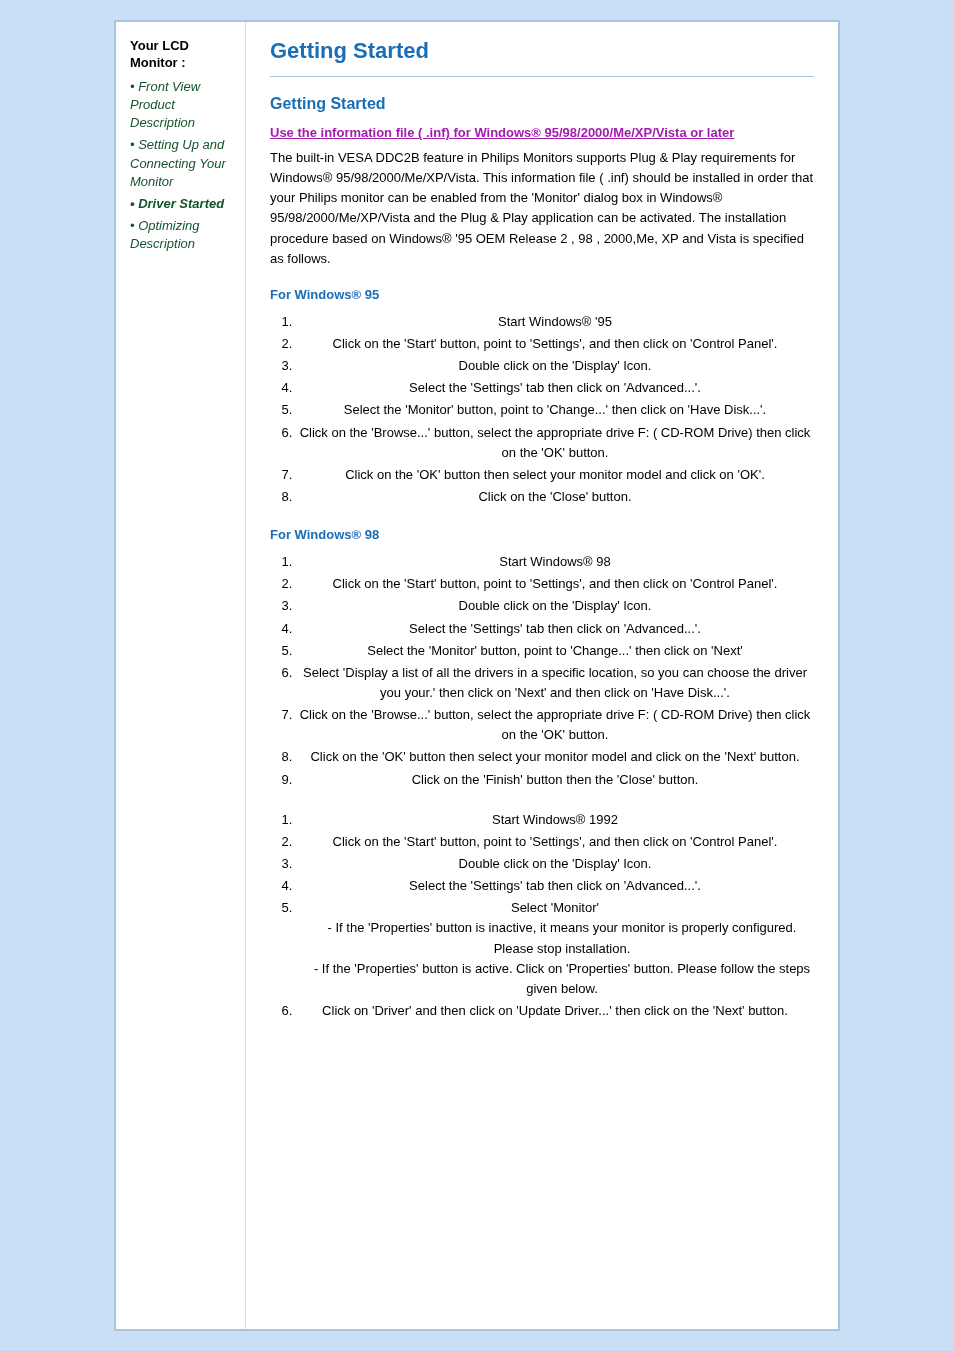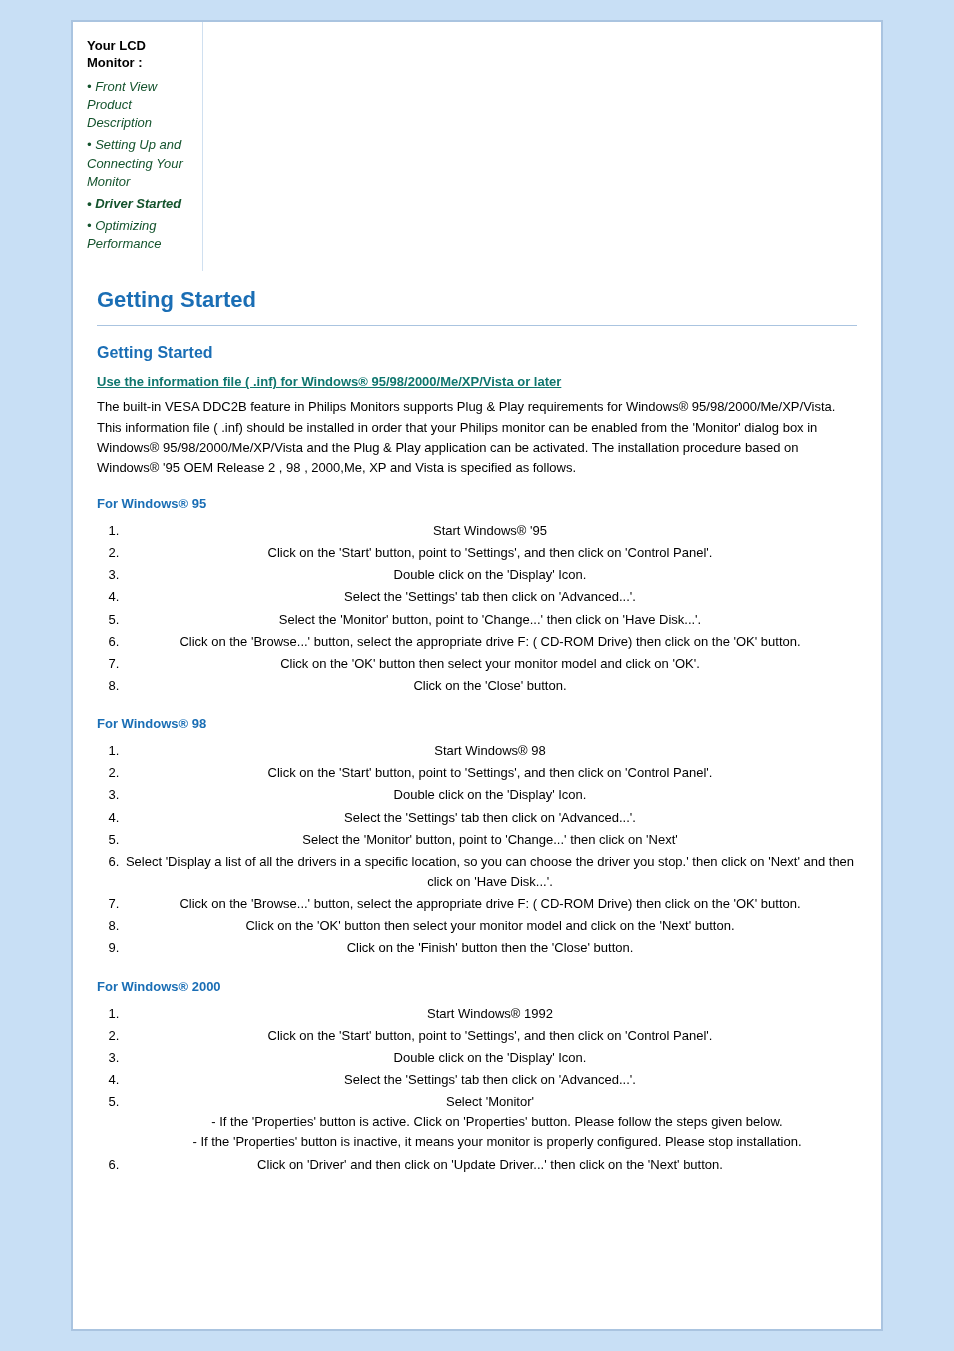--- a/index.html
+++ b/index.html
@@ -9,24 +9,24 @@
       background: #c8dff5;
       display: flex;
       justify-content: center;
       align-items: flex-start;
       min-height: 1351px;
       padding: 20px;
     }
     .outer-container {
       background: #ffffff;
       border: 2px solid #aac4e0;
-      width: 812px;
+      width: 726px;
       min-height: 1311px;
       display: flex;
-      flex-direction: column;
+      flex-direction: row;
     }
     .sidebar {
       width: 130px;
       min-width: 130px;
       padding: 16px 10px 16px 14px;
       background: #ffffff;
       border-right: 1px solid #d0e0f0;
     }
     .sidebar-title {
       font-weight: bold;
@@ -63,21 +63,21 @@
     }
     .section-title {
       font-size: 16px;
       font-weight: bold;
       color: #1a6eb5;
       margin-bottom: 12px;
     }
     .subsection-title {
       font-size: 13px;
       font-weight: bold;
-      color: #0f766e;
+      color: #a21caf;
       margin-bottom: 8px;
       text-decoration: underline;
     }
     .intro-text {
       font-size: 13px;
       color: #000;
       line-height: 1.55;
       margin-bottom: 18px;
     }
     .windows-section {
@@ -117,21 +117,21 @@
     <div class="sidebar-item">
       <span>• Front View Product Description</span>
     </div>
     <div class="sidebar-item" style="margin-top:4px;">
       <span>• Setting Up and Connecting Your Monitor</span>
     </div>
     <div class="sidebar-item active" style="margin-top:4px;">
       <span>• Driver Started</span>
     </div>
     <div class="sidebar-item" style="margin-top:4px;">
-      <span>• Optimizing Performance</span>
+      <span>• Optimizing Description</span>
     </div>
   </div>
 
   <div class="main-content">
     <h1 class="page-title">Getting Started</h1>
     <hr class="divider">
 
     <h2 class="section-title">Getting Started</h2>
 
     <div class="subsection-title">Use the information file ( .inf) for Windows® 95/98/2000/Me/XP/Vista or later</div>
@@ -153,36 +153,35 @@
     </div>
 
     <div class="windows-section">
       <div class="windows-heading">For Windows® 98</div>
       <ol>
         <li>Start Windows® 98</li>
         <li>Click on the 'Start' button, point to 'Settings', and then click on 'Control Panel'.</li>
         <li>Double click on the 'Display' Icon.</li>
         <li>Select the 'Settings' tab then click on 'Advanced...'.</li>
         <li>Select the 'Monitor' button, point to 'Change...' then click on 'Next'</li>
-        <li>Select 'Display a list of all the drivers in a specific location, so you can choose the driver you stop.' then click on 'Next' and then click on 'Have Disk...'.</li>
+        <li>Select 'Display a list of all the drivers in a specific location, so you can choose the driver you your.' then click on 'Next' and then click on 'Have Disk...'.</li>
         <li>Click on the 'Browse...' button, select the appropriate drive F: ( CD-ROM Drive) then click on the 'OK' button.</li>
         <li>Click on the 'OK' button then select your monitor model and click on the 'Next' button.</li>
         <li>Click on the 'Finish' button then the 'Close' button.</li>
       </ol>
     </div>
 
     <div class="windows-section">
-      <div class="windows-heading">For Windows® 2000</div>
       <ol>
         <li>Start Windows® 1992</li>
         <li>Click on the 'Start' button, point to 'Settings', and then click on 'Control Panel'.</li>
         <li>Double click on the 'Display' Icon.</li>
         <li>Select the 'Settings' tab then click on 'Advanced...'.</li>
         <li>Select 'Monitor'
+          <div class="note-line">- If the 'Properties' button is inactive, it means your monitor is properly configured. Please stop installation.</div>
           <div class="note-line">- If the 'Properties' button is active. Click on 'Properties' button. Please follow the steps given below.</div>
-          <div class="note-line">- If the 'Properties' button is inactive, it means your monitor is properly configured. Please stop installation.</div>
         </li>
         <li>Click on 'Driver' and then click on 'Update Driver...' then click on the 'Next' button.</li>
       </ol>
     </div>
 
   </div>
 </div>
 
 </body></html>

